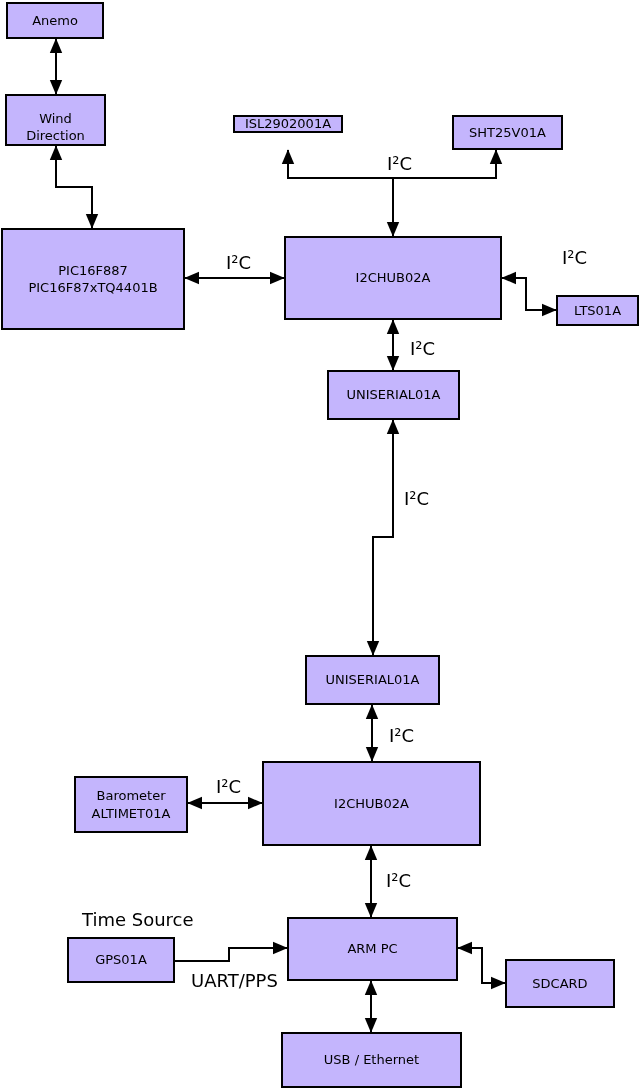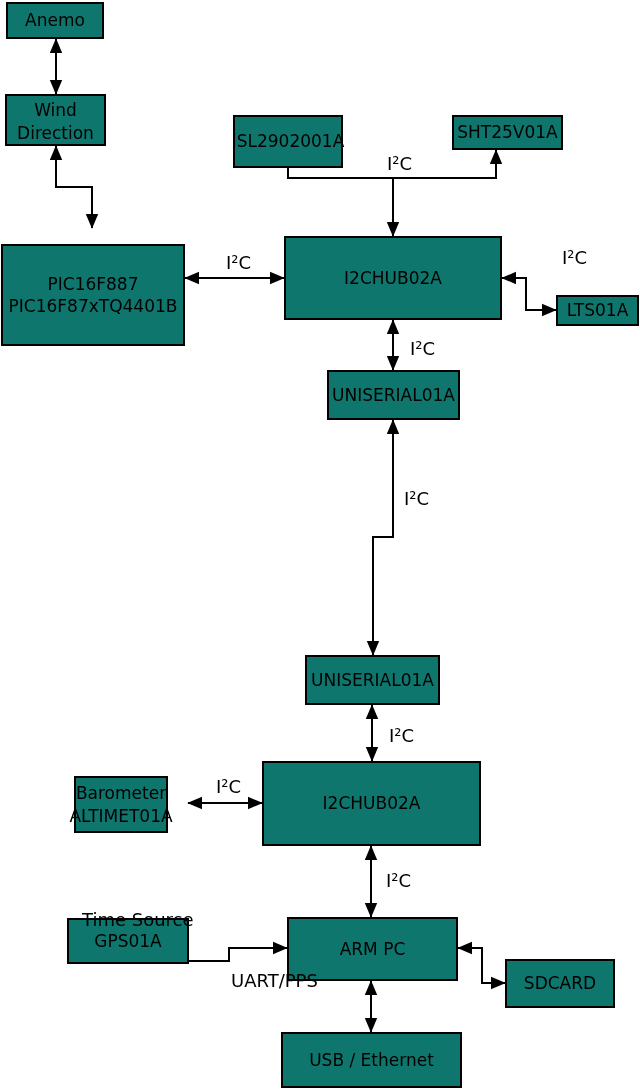--- a/index.html
+++ b/index.html
@@ -3,24 +3,24 @@
 <meta charset="utf-8">
 <style>
   html,body{margin:0;padding:0;background:#fff;}
   .stage{
     position:relative;width:640px;height:1089px;background:#ffffff;
     font-family:"DejaVu Sans","Liberation Sans",sans-serif;color:#000;
     overflow:hidden;
   }
   svg.wires{position:absolute;left:0;top:0;width:640px;height:1089px;}
   .node{
-    position:absolute;box-sizing:border-box;background:#0f766e;
+    position:absolute;box-sizing:border-box;background:#c4b5fd;
     border:2px solid #000;display:flex;flex-direction:column;
     align-items:center;justify-content:center;text-align:center;
-    font-size:17px;line-height:1.32;white-space:nowrap;
+    font-size:13px;line-height:1.32;white-space:nowrap;
   }
   .lbl{position:absolute;font-size:18px;line-height:1.2;white-space:nowrap;}
 </style>
 </head>
 <body>
 
 <div class="stage">
 
   <svg class="wires" viewBox="0 0 640 1089" xmlns="http://www.w3.org/2000/svg">
     <defs>
@@ -48,26 +48,26 @@
 
   <div class="node" style="left:6px;top:2px;width:98px;height:37px;">
     <span>Anemo</span>
   </div>
 
   <div class="node" style="left:5px;top:94px;width:101px;height:52px;justify-content:flex-end;">
     <span>Wind</span>
     <span>Direction</span>
   </div>
 
-  <div class="node" style="left:1px;top:244px;width:184px;height:102px;">
+  <div class="node" style="left:1px;top:228px;width:184px;height:102px;">
     <span>PIC16F887</span>
     <span>PIC16F87xTQ4401B</span>
   </div>
 
-  <div class="node" style="left:233px;top:115px;width:110px;height:53px;">
+  <div class="node" style="left:233px;top:115px;width:110px;height:18px;">
     <span>ISL2902001A</span>
   </div>
 
   <div class="node" style="left:452px;top:115px;width:111px;height:35px;">
     <span>SHT25V01A</span>
   </div>
 
   <div class="node" style="left:284px;top:236px;width:218px;height:84px;">
     <span>I2CHUB02A</span>
   </div>
@@ -81,26 +81,26 @@
   </div>
 
   <div class="node" style="left:305px;top:655px;width:135px;height:50px;">
     <span>UNISERIAL01A</span>
   </div>
 
   <div class="node" style="left:262px;top:761px;width:219px;height:85px;">
     <span>I2CHUB02A</span>
   </div>
 
-  <div class="node" style="left:74px;top:776px;width:94px;height:57px;">
+  <div class="node" style="left:74px;top:776px;width:114px;height:57px;">
     <span>Barometer</span>
     <span>ALTIMET01A</span>
   </div>
 
-  <div class="node" style="left:67px;top:918px;width:122px;height:46px;">
+  <div class="node" style="left:67px;top:937px;width:108px;height:46px;">
     <span>GPS01A</span>
   </div>
 
   <div class="node" style="left:287px;top:917px;width:171px;height:64px;">
     <span>ARM PC</span>
   </div>
 
   <div class="node" style="left:505px;top:959px;width:110px;height:49px;align-items:center;">
     <span>SDCARD</span>
   </div>
@@ -120,15 +120,15 @@
   <div class="lbl" style="left:404px;top:488px;">I²C</div>
 
   <div class="lbl" style="left:389px;top:725px;">I²C</div>
 
   <div class="lbl" style="left:216px;top:776px;">I²C</div>
 
   <div class="lbl" style="left:386px;top:870px;">I²C</div>
 
   <div class="lbl" style="left:82px;top:909px;">Time Source</div>
 
-  <div class="lbl" style="left:191px;top:970px;margin-left:40px;">UART/PPS</div>
+  <div class="lbl" style="left:191px;top:970px;">UART/PPS</div>
 
 </div>
 
 </body></html>

